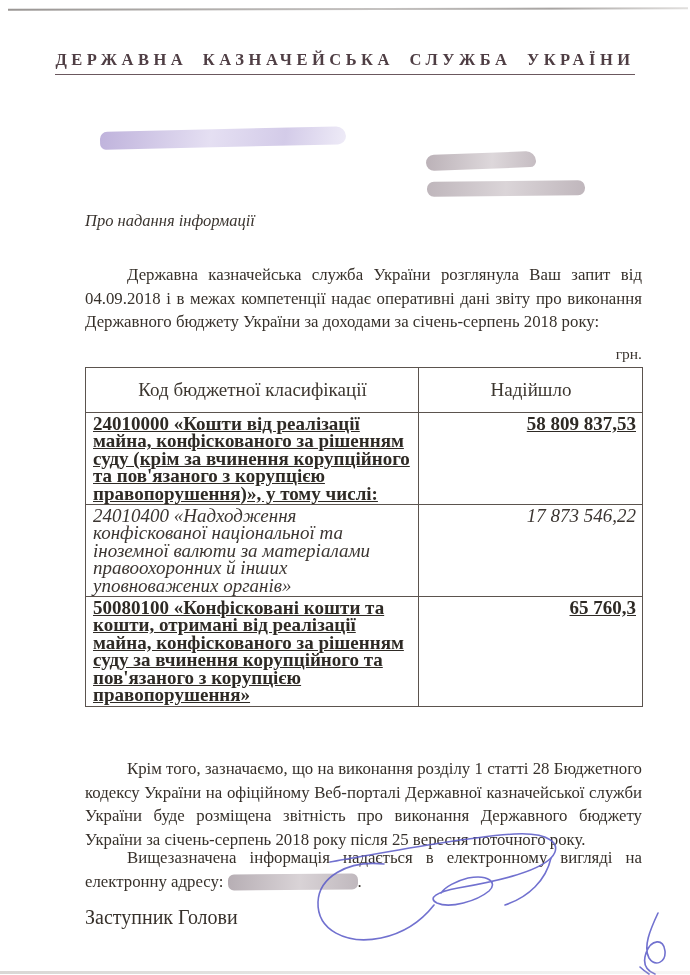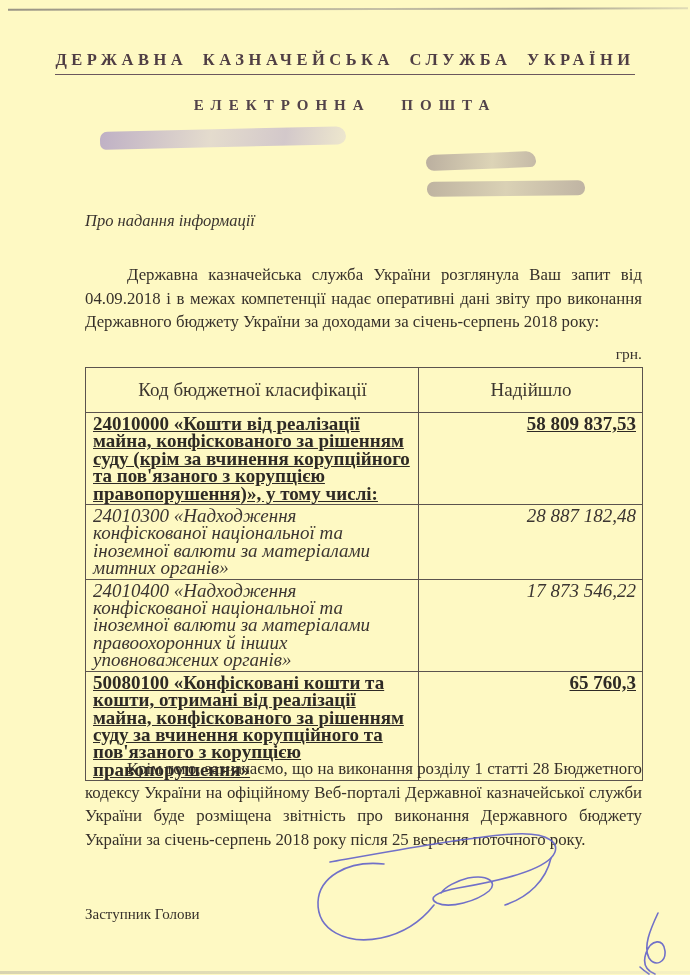--- a/index.html
+++ b/index.html
@@ -1,19 +1,19 @@
 <!DOCTYPE html>
 <html><head>
 <meta charset="utf-8">
 <style>
   html,body{margin:0;padding:0;background:#e8e6e2;}
   .page{
     position:relative;
     width:690px;height:975px;
-    background:#fef9c3;
+    background:#ffffff;
     overflow:hidden;
     font-family:"Liberation Serif", serif;
     color:#353029;
   }
   
   .scan-line{
     position:absolute;left:8px;top:8px;width:680px;height:2px;
     background:linear-gradient(to right, rgba(120,115,112,.75), rgba(150,145,142,.55) 55%, rgba(130,125,122,.7) 80%, rgba(170,165,160,.35));
     transform:rotate(-0.12deg);
   }
@@ -99,21 +99,21 @@
   tr.r-bold td{font-weight:bold;color:#2e2a25;text-decoration:underline;}
   tr.r-ital td{font-style:italic;color:#3b3531;}
   tr.h-r1 td{height:68px;}
   tr.h-r2 td{height:31px;}
   tr.h-r3 td{height:47px;}
   tr.h-r4 td{height:45px;}
   tr.h-r5 td{height:42px;}
   tr.h-r6 td{height:79px;}
   .signer-title{
     position:absolute;left:85px;top:906px;
-    font-size:15px;color:#37312b;
+    font-size:20px;color:#37312b;
   }
   .signer-name{
     position:absolute;left:442px;top:906px;width:200px;text-align:right;
     font-size:16.8px;color:#37312b;
   }
   .executor{
     position:absolute;left:86px;top:984px;
     font-size:8.5px;line-height:11px;color:#6b635e;letter-spacing:.4px;
   }
   .ink-overlay{
@@ -123,21 +123,20 @@
 </style>
 </head>
 <body>
 
 <div class="page">
 
   <div class="scan-line"></div>
 
   <div class="letterhead">
     <div class="org-name">ДЕРЖАВНА КАЗНАЧЕЙСЬКА СЛУЖБА УКРАЇНИ</div>
-    <div class="doc-type">ЕЛЕКТРОННА ПОШТА</div>
   </div>
 
   <div class="redact redact-a"></div>
   <div class="redact redact-b"></div>
   <div class="redact redact-c"></div>
 
   <div class="subject">Про надання інформації</div>
 
   <div class="body-par par-intro">Державна казначейська служба України розглянула Ваш запит від 04.09.2018 і в межах компетенції надає оперативні дані звіту про виконання Державного бюджету України за доходами за січень-серпень 2018 року:</div>
 
@@ -150,37 +149,37 @@
       </colgroup>
     <tbody>
         <tr>
       <th>Код бюджетної класифікації</th>
       <th>Надійшло</th>
     </tr>
     <tr class="r-bold h-r1">
       <td>24010000 «Кошти від реалізації майна, конфіскованого за рішенням суду (крім за вчинення корупційного та пов'язаного з корупцією правопорушення)», у тому числі:</td>
       <td class="amt">58 809 837,53</td>
     </tr>
-    <tr class="r-ital h-r4">
-      <td>24010300 «Надходження конфіскованої національної та іноземної валюти за матеріалами митних органів»</td>
-      <td class="amt">28 887 182,48</td>
-    </tr>
     <tr class="r-ital h-r5">
       <td>24010400 «Надходження конфіскованої національної та іноземної валюти за матеріалами правоохоронних й інших уповноважених органів»</td>
       <td class="amt">17 873 546,22</td>
     </tr>
     <tr class="r-bold h-r6">
       <td>50080100 «Конфісковані кошти та кошти, отримані від реалізації майна, конфіскованого за рішенням суду за вчинення корупційного та пов'язаного з корупцією правопорушення»</td>
       <td class="amt">65 760,3</td>
     </tr>
   </tbody>
     </table>
 
   <div class="body-par par-note">Крім того, зазначаємо, що на виконання розділу 1 статті 28 Бюджетного кодексу України на офіційному Веб-порталі Державної казначейської служби України буде розміщена звітність про виконання Державного бюджету України за січень-серпень 2018 року після 25 вересня поточного року.</div>
 
+  <div class="body-par par-email">
+    <span>Вищезазначена інформація надається в електронному вигляді на електронну адресу:</span>
+    <span class="redact-email"></span><span>.</span>
+  </div>
 
   <div class="signer-title">Заступник Голови</div>
 
   <div class="executor">
     <div>Комлєв</div>
     <div>281 4969.</div>
   </div>
 
   <svg class="ink-overlay" viewBox="0 0 690 975">
     <g fill="none" stroke="#5e5ec9" stroke-width="1.6" stroke-linecap="round" opacity="0.88">

